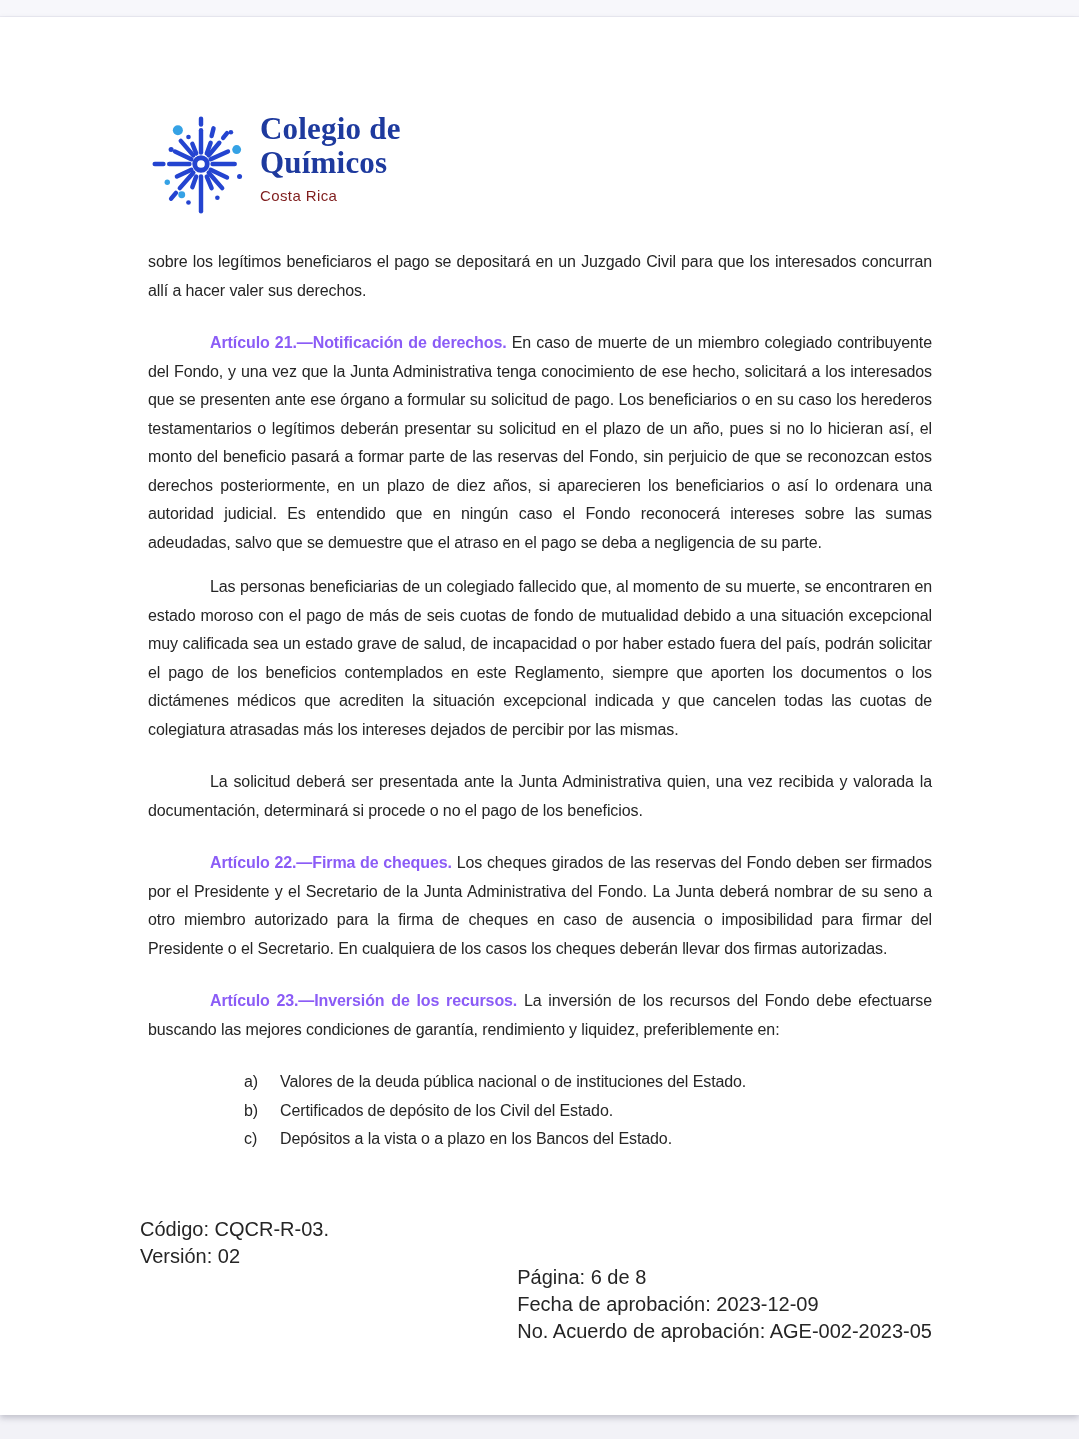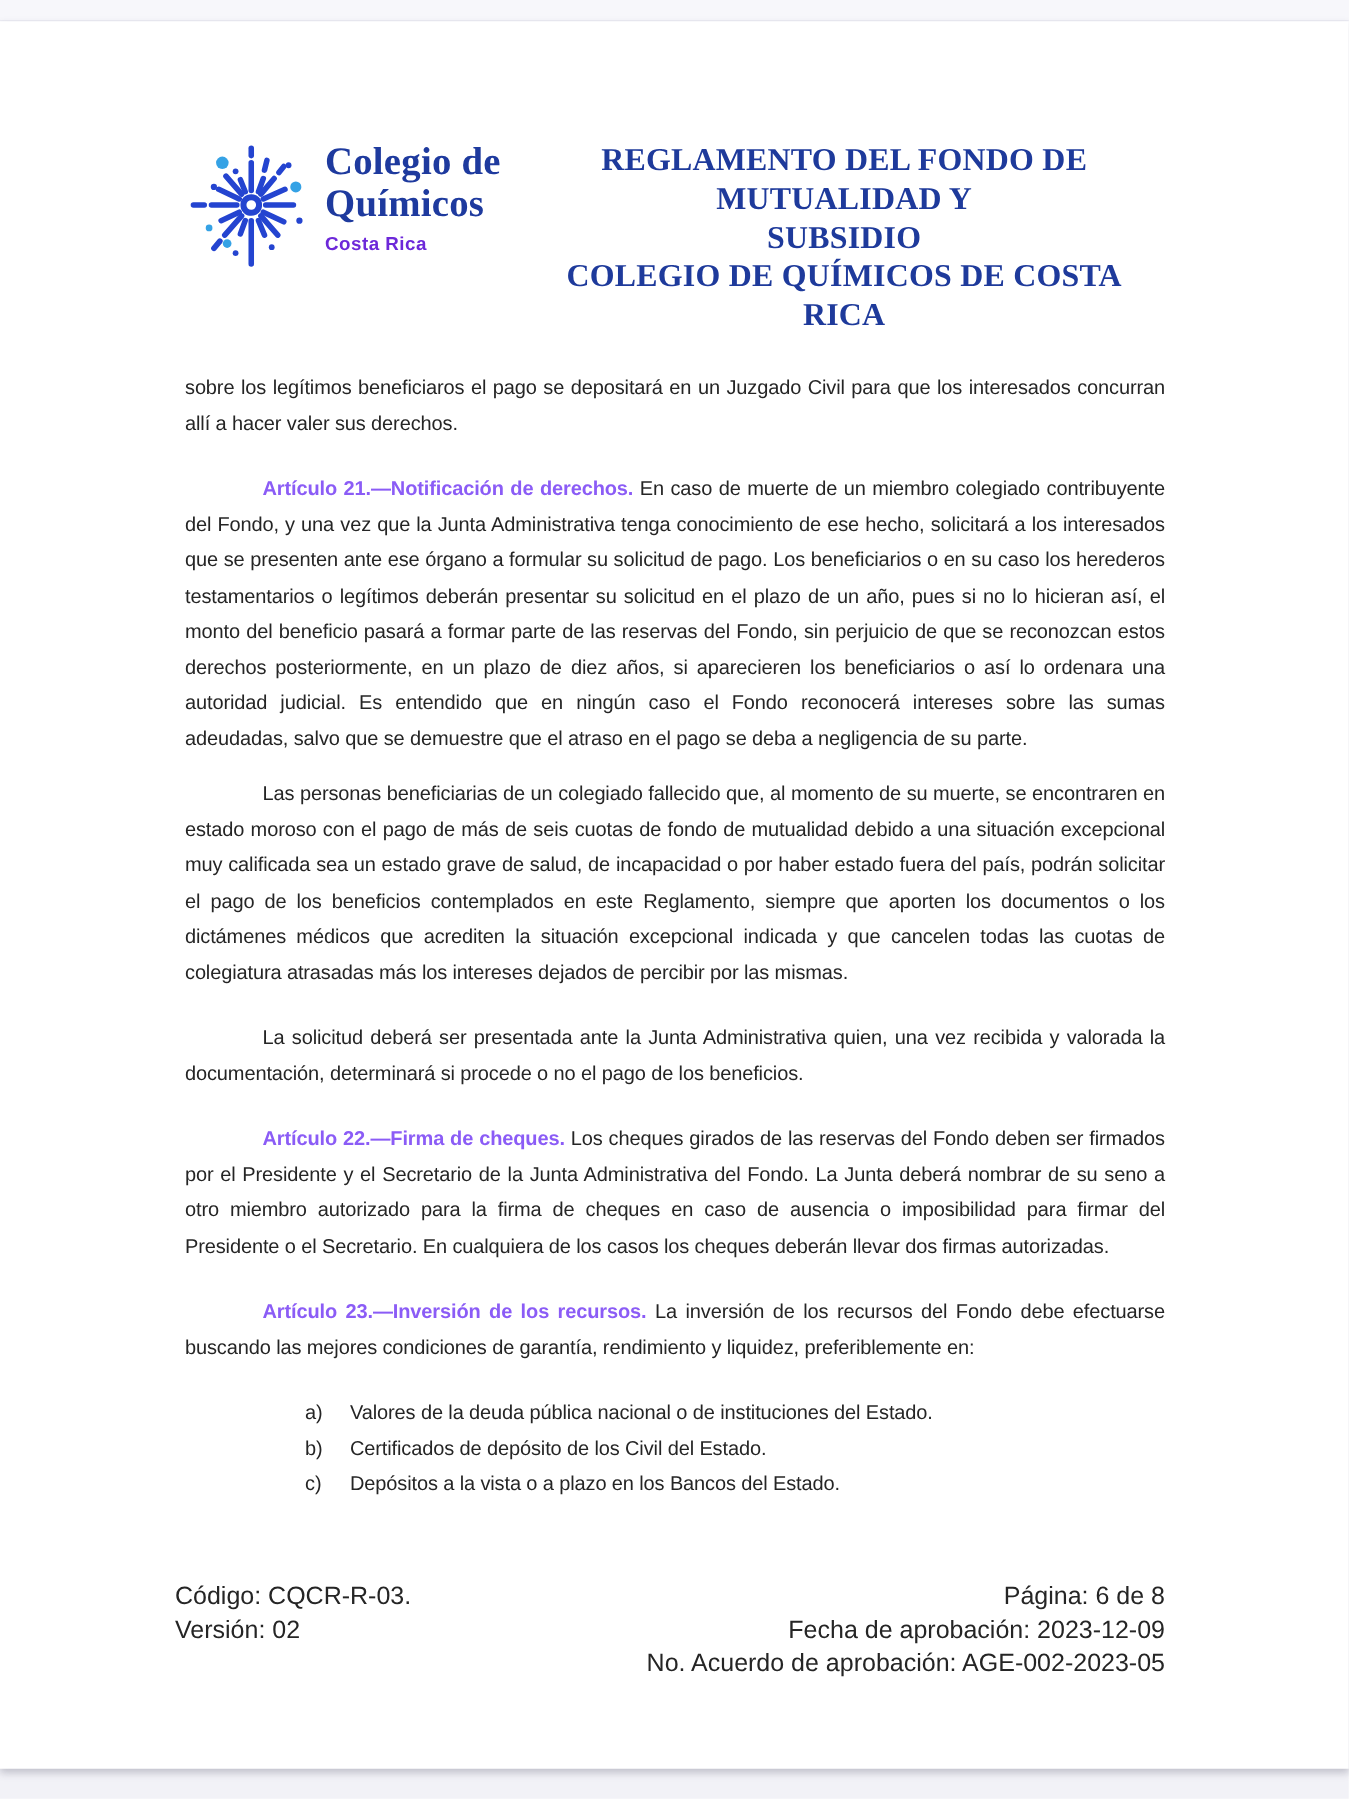--- a/index.html
+++ b/index.html
@@ -36,22 +36,22 @@
     font-family: "Liberation Serif", serif;
     font-weight: 700;
     font-size: 31px;
     line-height: 34px;
     color: #1e3a9e;
     letter-spacing: 0.2px;
   }
   .logo-country {
     margin-top: 7px;
     font-size: 15px;
-    font-weight: 700;
-    color: #6d28d9;
+    font-weight: 400;
+    color: #7f1d1d;
     letter-spacing: 0.4px;
   }
   .doc-title {
     flex: 1 1 auto;
     margin-left: 18px;
     margin-top: 2px;
     text-align: center;
     font-family: "Liberation Serif", serif;
     font-weight: 700;
     font-size: 25.5px;
@@ -81,21 +81,21 @@
     position: absolute;
     left: 140px; right: 147px;
     bottom: 70px;
     display: flex;
     justify-content: space-between;
     align-items: flex-start;
     font-size: 20px;
     line-height: 27px;
     color: #252525;
   }
-  .footer-right { text-align: right; }
+  .footer-right { text-align: left; margin-top: 48px; }
 </style>
 </head>
 <body>
 
 <div class="top-strip"></div>
 
 <div class="page">
 
   <div class="header">
     <div class="logo-block">
@@ -140,25 +140,20 @@
           <circle cx="35" cy="87" r="3.6"></circle>
           <circle cx="20" cy="74" r="2.8"></circle>
         </g>
       </svg>
       <div class="logo-text">
         <div class="logo-name">Colegio de</div>
         <div class="logo-name">Químicos</div>
         <div class="logo-country">Costa Rica</div>
       </div>
     </div>
-    <div class="doc-title">
-      <div>REGLAMENTO DEL FONDO DE MUTUALIDAD Y</div>
-      <div>SUBSIDIO</div>
-      <div>COLEGIO DE QUÍMICOS DE COSTA RICA</div>
-    </div>
   </div>
 
   <div class="doc-body">
 
     <p class="para first">
       <span>sobre los legítimos beneficiaros el pago se depositará en un Juzgado Civil para que los interesados concurran allí a hacer valer sus derechos.</span>
     </p>
 
     <p class="para indent">
       <b>Artículo 21.—Notificación de derechos. </b><span>En caso de muerte de un miembro colegiado contribuyente del Fondo, y una vez que la Junta Administrativa tenga conocimiento de ese hecho, solicitará a los interesados que se presenten ante ese órgano a formular su solicitud de pago. Los beneficiarios o en su caso los herederos testamentarios o legítimos deberán presentar su solicitud en el plazo de un año, pues si no lo hicieran así, el monto del beneficio pasará a formar parte de las reservas del Fondo, sin perjuicio de que se reconozcan estos derechos posteriormente, en un plazo de diez años, si aparecieren los beneficiarios o así lo ordenara una autoridad judicial. Es entendido que en ningún caso el Fondo reconocerá intereses sobre las sumas adeudadas, salvo que se demuestre que el atraso en el pago se deba a negligencia de su parte.</span>

